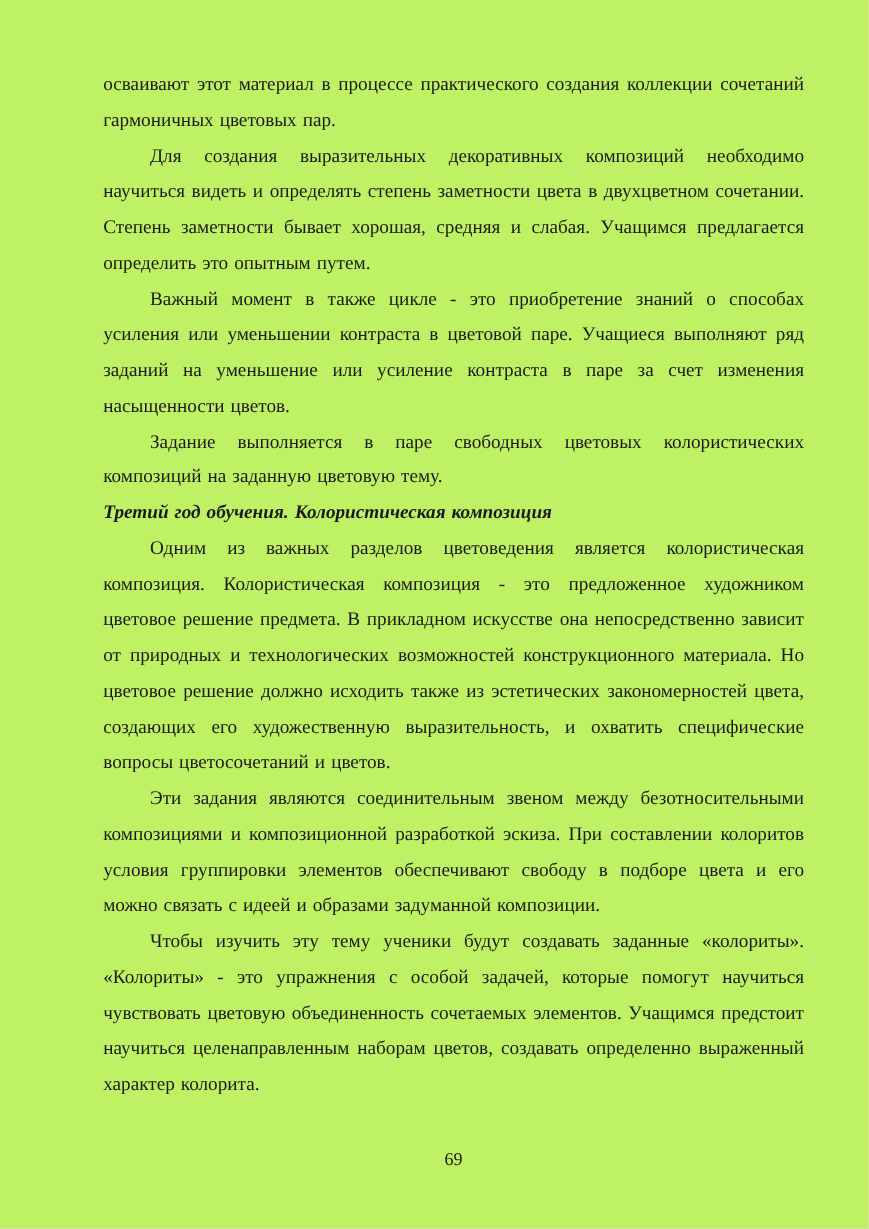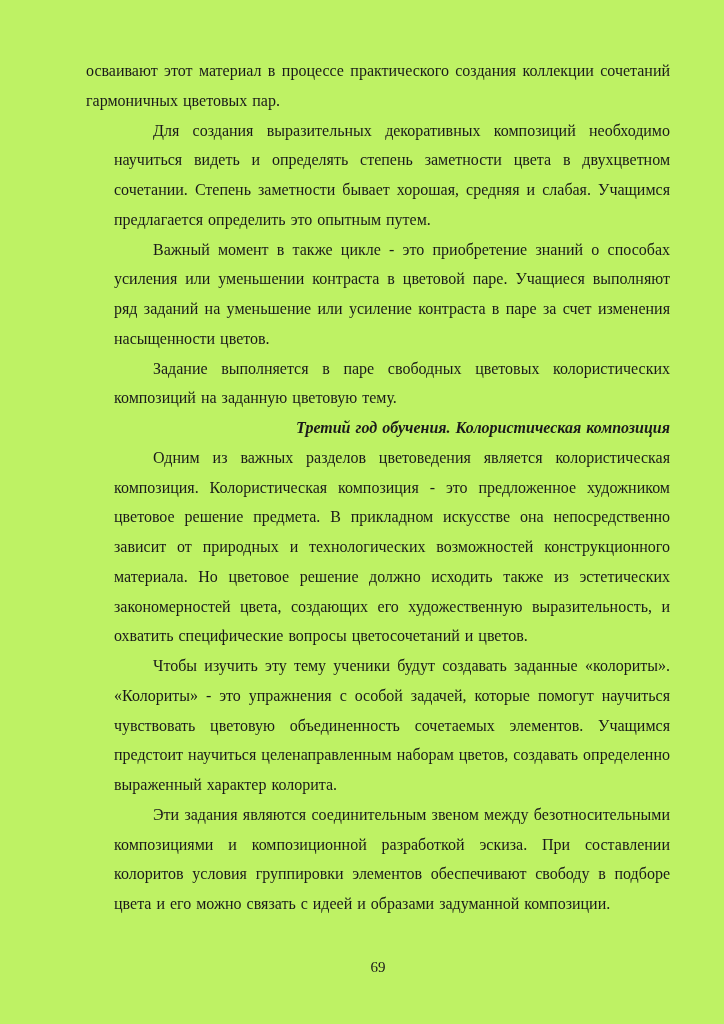--- a/index.html
+++ b/index.html
@@ -19,25 +19,25 @@
     top: 56px;
     width: 584px;
   }
   .content p {
     margin: 0;
     font-size: 16px;
     line-height: 29.75px;
     text-align: justify;
     word-spacing: 1px;
   }
-  .content p.indent { text-indent: 39px; margin-left: 28px; }
+  .content p.indent { text-indent: 39px; }
   .content p.heading {
     font-weight: bold;
     font-style: italic;
-    text-align: right;
+    text-align: left;
     text-indent: 0;
   }
   .page-number {
     position: absolute;
     top: 958px;
     left: 86px;
     width: 584px;
     text-align: center;
     font-size: 15px;
     line-height: 18px;
@@ -48,17 +48,17 @@
 <body>
 
 <div class="page">
   <div class="content">
     <p>осваивают этот материал в процессе практического создания коллекции сочетаний гармоничных цветовых пар.</p>
     <p class="indent">Для создания выразительных декоративных композиций необходимо научиться видеть и определять степень заметности цвета в двухцветном сочетании. Степень заметности бывает хорошая, средняя и слабая. Учащимся предлагается определить это опытным путем.</p>
     <p class="indent">Важный момент в также цикле - это приобретение знаний о способах усиления или уменьшении контраста в цветовой паре. Учащиеся выполняют ряд заданий на уменьшение или усиление контраста в паре за счет изменения насыщенности цветов.</p>
     <p class="indent">Задание выполняется в паре свободных цветовых колористических композиций на заданную цветовую тему.</p>
     <p class="heading">Третий год обучения. Колористическая композиция</p>
     <p class="indent">Одним из важных разделов цветоведения является колористическая композиция. Колористическая композиция - это предложенное художником цветовое решение предмета. В прикладном искусстве она непосредственно зависит от природных и технологических возможностей конструкционного материала. Но цветовое решение должно исходить также из эстетических закономерностей цвета, создающих его художественную выразительность, и охватить специфические вопросы цветосочетаний и цветов.</p>
+    <p class="indent">Эти задания являются соединительным звеном между безотносительными композициями и композиционной разработкой эскиза. При составлении колоритов условия группировки элементов обеспечивают свободу в подборе цвета и его можно связать с идеей и образами задуманной композиции.</p>
     <p class="indent">Чтобы изучить эту тему ученики будут создавать заданные «колориты». «Колориты» - это упражнения с особой задачей, которые помогут научиться чувствовать цветовую объединенность сочетаемых элементов. Учащимся предстоит научиться целенаправленным наборам цветов, создавать определенно выраженный характер колорита.</p>
-    <p class="indent">Эти задания являются соединительным звеном между безотносительными композициями и композиционной разработкой эскиза. При составлении колоритов условия группировки элементов обеспечивают свободу в подборе цвета и его можно связать с идеей и образами задуманной композиции.</p>
   </div>
   <div class="page-number">69</div>
 </div>
 
 </body></html>

